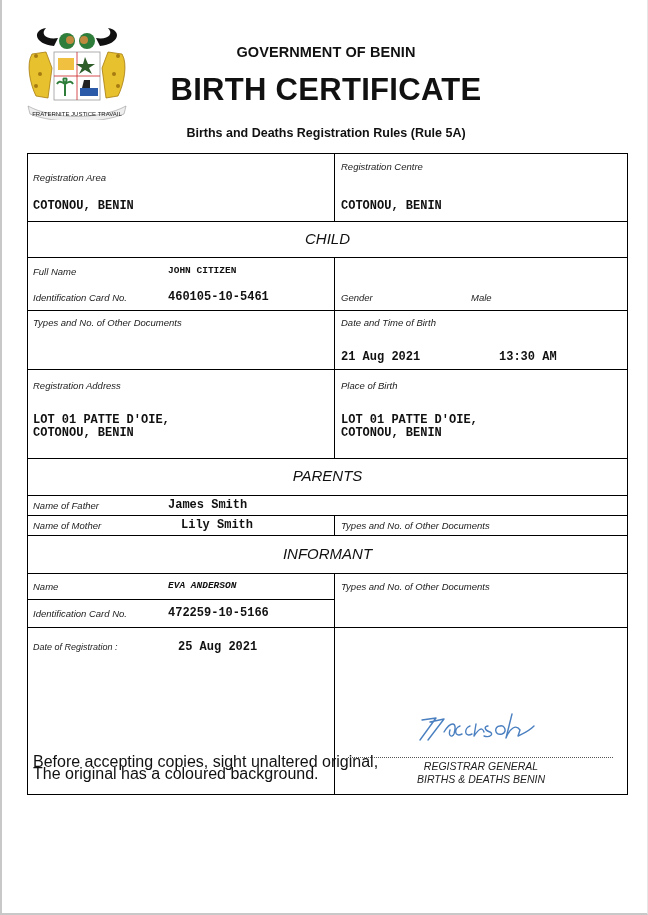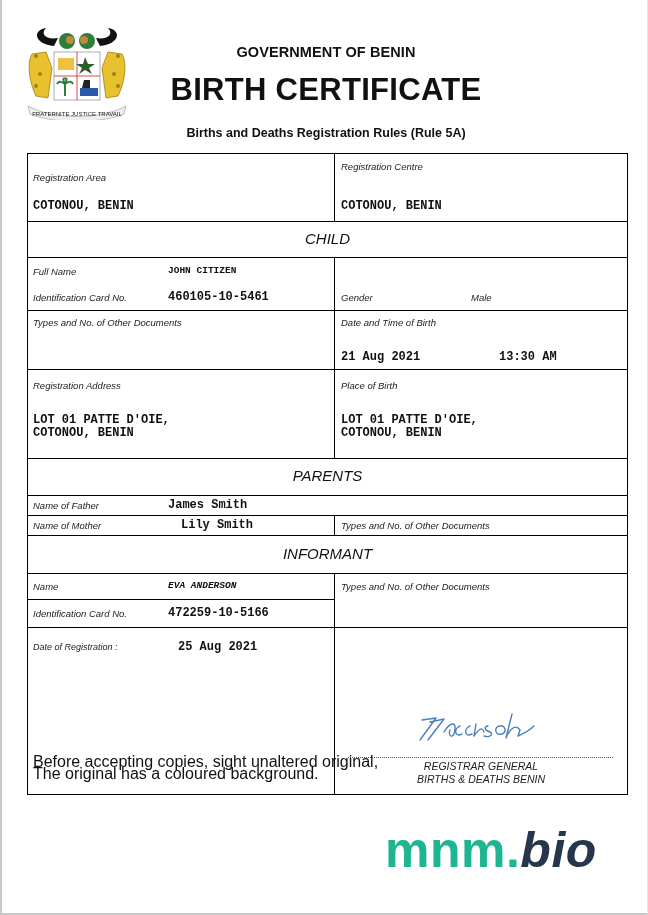--- a/index.html
+++ b/index.html
@@ -138,16 +138,13 @@
 
 
   <svg style="position:absolute;left:412px;top:708px;" width="130" height="36" viewBox="0 0 130 36">
     <path d="M8 12 L22 10 L6 32 M16 14 L30 11 L14 32 M30 24 C36 14 44 12 40 26 C38 30 34 28 36 22 M46 18 C40 20 40 30 48 26 M56 18 C50 20 50 30 58 26 M62 16 L60 28 C64 22 68 18 70 24 M74 18 C70 18 70 22 76 24 C80 26 76 30 70 28 M86 18 C80 18 80 28 88 26 C94 24 90 16 86 18 M98 6 L92 30 C96 20 102 16 106 22 L104 28 C108 26 114 24 120 18" fill="none" stroke="#4a7fc0" stroke-width="1.4" stroke-linecap="round" stroke-linejoin="round"></path>
   </svg>
 
   <div class="dotted" style="left:346px;top:757px;width:265px;"></div>
   <div class="reg" style="left:339px;width:280px;top:773px;">BIRTHS &amp; DEATHS BENIN</div>
   <div class="reg" style="left:339px;width:280px;top:760px;">REGISTRAR GENERAL</div>
 
-  <div class="brand">
-    <span class="a">mnm.</span><span class="b">bio</span>
-  </div>
 </div>
 
 </body></html>

